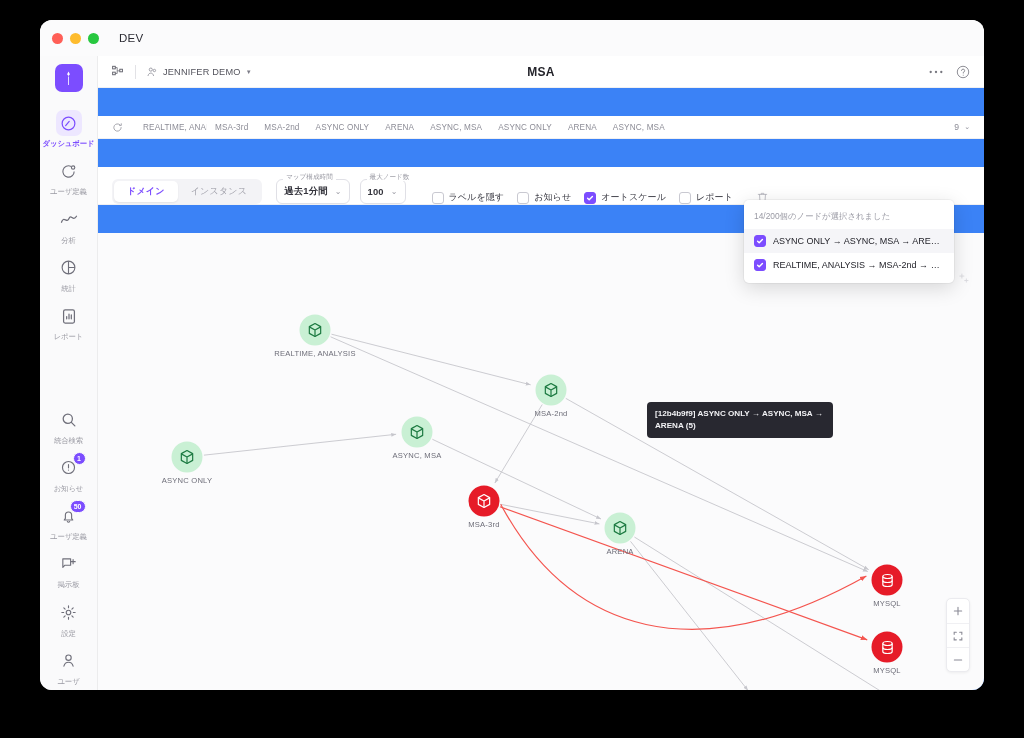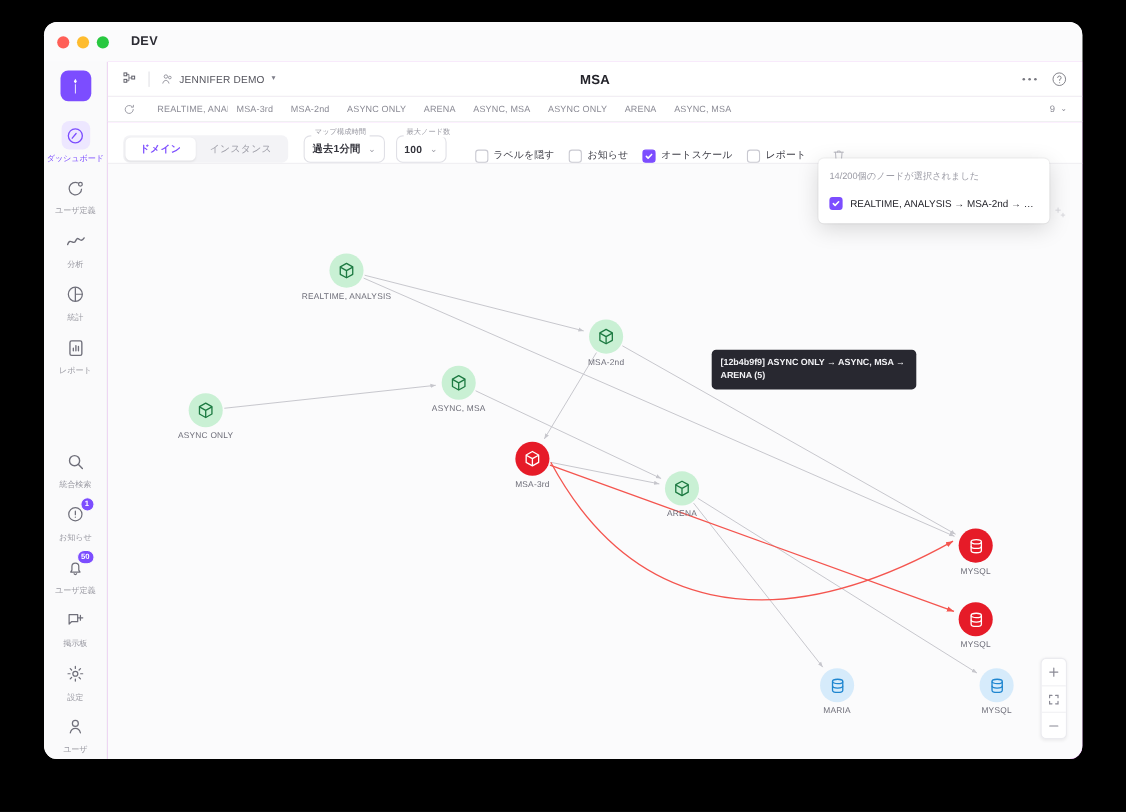--- a/index.html
+++ b/index.html
@@ -21,21 +21,21 @@
   #titlebar {
     height: 36px; background: #fbfbfc;
     display: flex; align-items: center; padding-left: 12px;
     position: relative; z-index: 40;
   }
   .tl-dot { width: 11px; height: 11px; border-radius: 50%; margin-right: 7px; }
   .tl-red { background: #ff5f57; }
   .tl-yellow { background: #febc2e; }
   .tl-green { background: #28c840; }
   #win-title {
-    margin-left: 13px; font-size: 11.5px; font-weight: bold; color: #2b2b33;
+    margin-left: 13px; font-size: 11.5px; font-weight: normal; color: #2b2b33;
     letter-spacing: .3px;
   }
 
   
   #shell { display: flex; height: 634px; }
 
   
   #sidebar {
     width: 58px; background: #fafafb;
     border-right: 1px solid #ececed;
@@ -55,33 +55,33 @@
   }
   .nav-item .ico {
     width: 26px; height: 26px; display: flex;
     align-items: center; justify-content: center; position: relative;
   }
   .nav-item .lbl {
     font-size: 7.4px; color: #9a9aa3; margin-top: 3px;
     text-align: center; line-height: 1.25; letter-spacing: -.1px;
   }
   .nav-item.active .ico { background: #ede7ff; border-radius: 7px; }
-  .nav-item.active .lbl { color: #7c4dff; font-weight: normal; }
+  .nav-item.active .lbl { color: #7c4dff; font-weight: bold; }
   .nav-spacer { flex: 1 1 auto; min-height: 22px; }
   .badge {
     position: absolute; top: -3px; right: -4px;
     min-width: 13px; height: 13px; padding: 0 3px;
     background: #7c4dff; color: #fff;
     border-radius: 7px; font-size: 7px; font-weight: bold;
     display: flex; align-items: center; justify-content: center;
     border: 1.5px solid #fafafb;
   }
 
   
-  #main { flex: 1 1 auto; display: flex; flex-direction: column; background:#d946ef; min-width:0; }
+  #main { flex: 1 1 auto; display: flex; flex-direction: column; background:#3b82f6; min-width:0;gap:28px; }
 
   #topbar {
     height: 32px; display: flex; align-items: center;
     padding: 0 14px; border-bottom: 1px solid #f0f0f2;
     position: relative; background:#fff;
   }
   #grid-icon { cursor: pointer; display:flex; }
   .vdiv { width: 1px; height: 14px; background: #e2e2e6; margin: 0 10px; }
   #user-chip {
     display: flex; align-items: center; gap: 5px; cursor: pointer;
@@ -475,20 +475,28 @@
 
 
         <span id="trash-btn">
           <svg width="13" height="13" viewBox="0 0 20 20" fill="none" stroke="#b4b4bd" stroke-width="1.3">
               <path d="M3.5 5.2h13M8 5.2V3.6h4v1.6M5.4 5.2l.8 11h7.6l.8-11" stroke-linecap="round" stroke-linejoin="round"></path>
             </svg>
         </span>
 
         <div id="msa-panel">
           <div class="hint">14/200個のノードが選択されました</div>
+          <div class="opt hi">
+            <span class="cb on">
+              <svg width="8" height="8" viewBox="0 0 12 12" fill="none" stroke="#fff" stroke-width="2.1" stroke-linecap="round" stroke-linejoin="round">
+                  <path d="M2.4 6.2l2.4 2.4 4.8-5"></path>
+                </svg>
+            </span>
+            <span class="opt-lbl">ASYNC ONLY → ASYNC, MSA → AREN...</span>
+          </div>
           <div class="opt">
             <span class="cb on">
               <svg width="8" height="8" viewBox="0 0 12 12" fill="none" stroke="#fff" stroke-width="2.1" stroke-linecap="round" stroke-linejoin="round">
                   <path d="M2.4 6.2l2.4 2.4 4.8-5"></path>
                 </svg>
             </span>
             <span class="opt-lbl">REALTIME, ANALYSIS → MSA-2nd → M...</span>
           </div>
         </div>
       </div>

